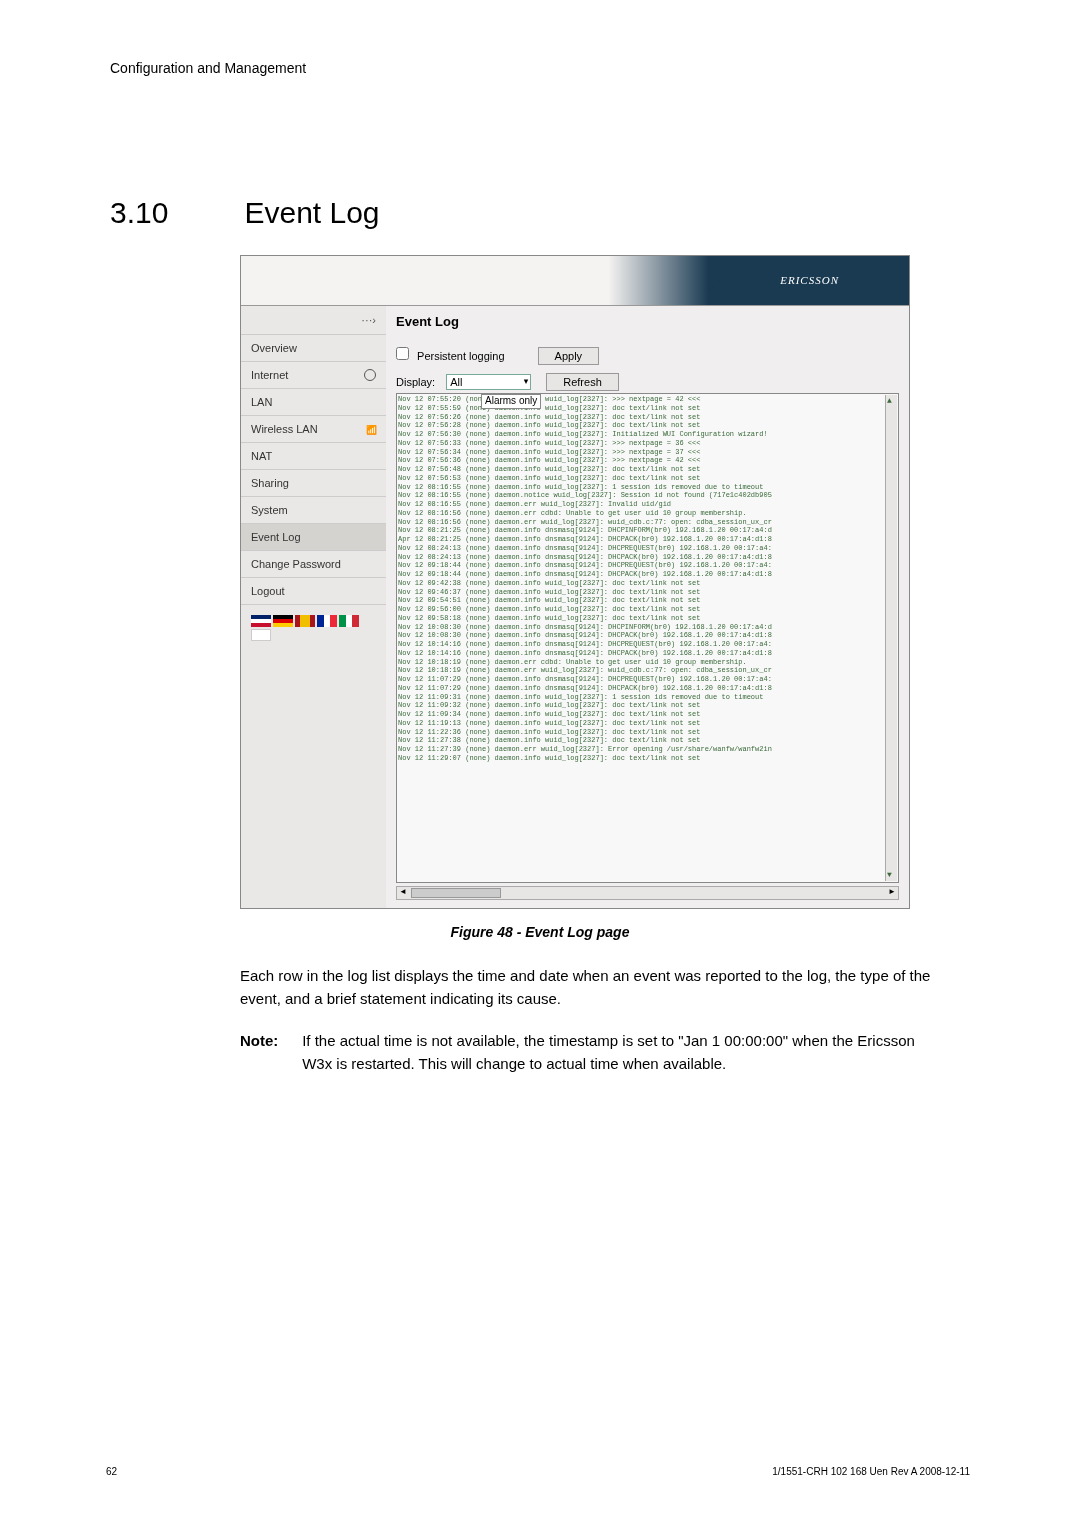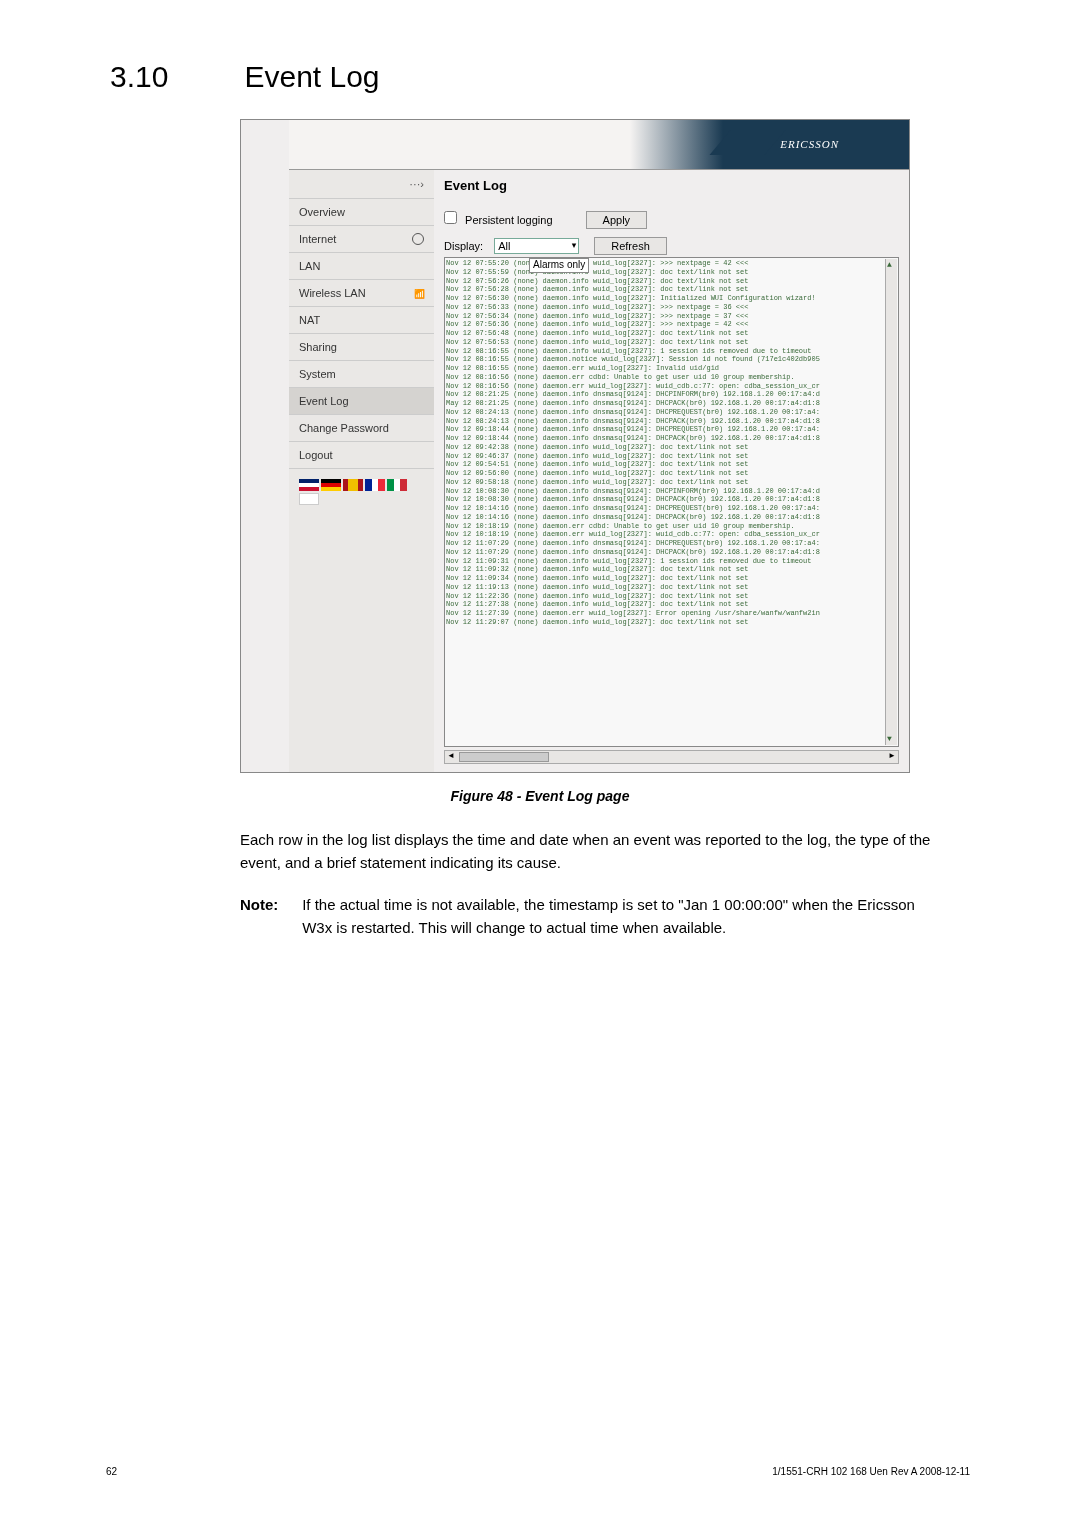--- a/index.html
+++ b/index.html
@@ -2,21 +2,21 @@
 <html><head>
   <meta charset="utf-8">
   <style>
     * { margin: 0; padding: 0; box-sizing: border-box; }
     body { font-family: Arial, sans-serif; background: #fff; width: 1080px; height: 1527px; position: relative; }
     .page { padding: 60px 110px 40px 110px; }
     .header-text { font-size: 14px; margin-bottom: 120px; }
     .section-num { font-size: 30px; display: inline-block; width: 130px; vertical-align: top; }
     .section-title { font-size: 30px; display: inline-block; }
     .body-text { margin-left: 130px; font-size: 15px; line-height: 1.5; margin-top: 20px; }
-    .screenshot { margin: 25px auto 15px 130px; width: 670px; border: 1px solid #888; background: #f0eeee; padding-left: 48px; }
+    .screenshot { margin: 25px auto 15px 130px; width: 670px; border: 1px solid #888; background: #f0eeee; }
     .ss-header { height: 50px; background: linear-gradient(to right, #f5f3f2 55%, #1a3a52 70%); position: relative; border-bottom: 1px solid #999; }
     .ss-eric { position: absolute; right: 70px; top: 18px; color: #fff; font-style: italic; font-size: 11px; font-family: serif; letter-spacing: 1px; }
     .ss-eric::before { content: ''; position: absolute; left: -60px; top: -8px; width: 55px; height: 25px; background: #1a3a52; transform: skewX(-40deg); }
     .ss-body { display: flex; }
     .ss-sidebar { width: 145px; background: #eae8e6; }
     .ss-arrow { text-align: right; padding: 8px 10px; font-size: 11px; color: #555; border-bottom: 1px solid #ccc; }
     .ss-nav { font-size: 11px; }
     .ss-nav-item { padding: 7px 10px; border-bottom: 1px solid #ccc; color: #333; display: flex; align-items: center; justify-content: space-between; }
     .ss-nav-item.active { background: #d5d3d0; }
     .ss-flags { padding: 10px; display: flex; flex-wrap: wrap; gap: 2px; }
@@ -45,20 +45,21 @@
     .icon-wifi { width: 10px; height: 12px; display: inline-block; position: relative; }
     .icon-wifi::before { content: '📶'; font-size: 9px; }
     .vbar { position: absolute; right: 1px; top: 1px; bottom: 1px; width: 12px; background: #e8e6e4; border-left: 1px solid #aaa; }
     .vbar::before { content: '▲'; position: absolute; top: 1px; left: 1px; font-size: 8px; }
     .vbar::after { content: '▼'; position: absolute; bottom: 1px; left: 1px; font-size: 8px; }
   </style>
 </head>
 <body>
 
 <div class="page">
+  <div class="header-text">Configuration and Management</div>
 
   <div>
     <span class="section-num">3.10</span>
     <span class="section-title">Event Log</span>
   </div>
 
 
   <div class="screenshot">
     <div class="ss-header">
       <span class="ss-eric">ERICSSON</span>
@@ -136,21 +137,21 @@
               <div class="ss-log-line">Nov 12 07:56:34 (none) daemon.info wuid_log[2327]: &gt;&gt;&gt; nextpage = 37 &lt;&lt;&lt;</div>
               <div class="ss-log-line">Nov 12 07:56:36 (none) daemon.info wuid_log[2327]: &gt;&gt;&gt; nextpage = 42 &lt;&lt;&lt;</div>
               <div class="ss-log-line">Nov 12 07:56:48 (none) daemon.info wuid_log[2327]: doc text/link not set</div>
               <div class="ss-log-line">Nov 12 07:56:53 (none) daemon.info wuid_log[2327]: doc text/link not set</div>
               <div class="ss-log-line">Nov 12 08:16:55 (none) daemon.info wuid_log[2327]: 1 session ids removed due to timeout</div>
               <div class="ss-log-line">Nov 12 08:16:55 (none) daemon.notice wuid_log[2327]: Session id not found (717e1c402db905</div>
               <div class="ss-log-line">Nov 12 08:16:55 (none) daemon.err wuid_log[2327]: Invalid uid/gid</div>
               <div class="ss-log-line">Nov 12 08:16:56 (none) daemon.err cdbd: Unable to get user uid 10 group membership.</div>
               <div class="ss-log-line">Nov 12 08:16:56 (none) daemon.err wuid_log[2327]: wuid_cdb.c:77: open: cdba_session_ux_cr</div>
               <div class="ss-log-line">Nov 12 08:21:25 (none) daemon.info dnsmasq[9124]: DHCPINFORM(br0) 192.168.1.20 00:17:a4:d</div>
-              <div class="ss-log-line">May 12 08:21:25 (none) daemon.info dnsmasq[9124]: DHCPACK(br0) 192.168.1.20 00:17:a4:d1:8</div>
+              <div class="ss-log-line">Apr 12 08:21:25 (none) daemon.info dnsmasq[9124]: DHCPACK(br0) 192.168.1.20 00:17:a4:d1:8</div>
               <div class="ss-log-line">Nov 12 08:24:13 (none) daemon.info dnsmasq[9124]: DHCPREQUEST(br0) 192.168.1.20 00:17:a4:</div>
               <div class="ss-log-line">Nov 12 08:24:13 (none) daemon.info dnsmasq[9124]: DHCPACK(br0) 192.168.1.20 00:17:a4:d1:8</div>
               <div class="ss-log-line">Nov 12 09:18:44 (none) daemon.info dnsmasq[9124]: DHCPREQUEST(br0) 192.168.1.20 00:17:a4:</div>
               <div class="ss-log-line">Nov 12 09:18:44 (none) daemon.info dnsmasq[9124]: DHCPACK(br0) 192.168.1.20 00:17:a4:d1:8</div>
               <div class="ss-log-line">Nov 12 09:42:38 (none) daemon.info wuid_log[2327]: doc text/link not set</div>
               <div class="ss-log-line">Nov 12 09:46:37 (none) daemon.info wuid_log[2327]: doc text/link not set</div>
               <div class="ss-log-line">Nov 12 09:54:51 (none) daemon.info wuid_log[2327]: doc text/link not set</div>
               <div class="ss-log-line">Nov 12 09:56:00 (none) daemon.info wuid_log[2327]: doc text/link not set</div>
               <div class="ss-log-line">Nov 12 09:58:18 (none) daemon.info wuid_log[2327]: doc text/link not set</div>
               <div class="ss-log-line">Nov 12 10:08:30 (none) daemon.info dnsmasq[9124]: DHCPINFORM(br0) 192.168.1.20 00:17:a4:d</div>

